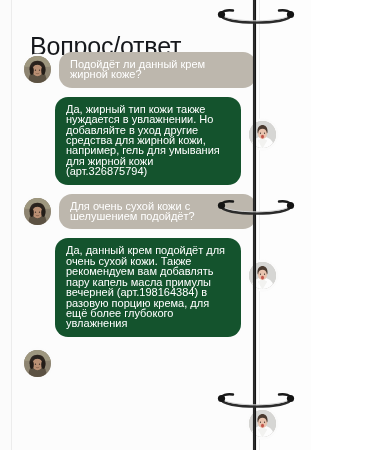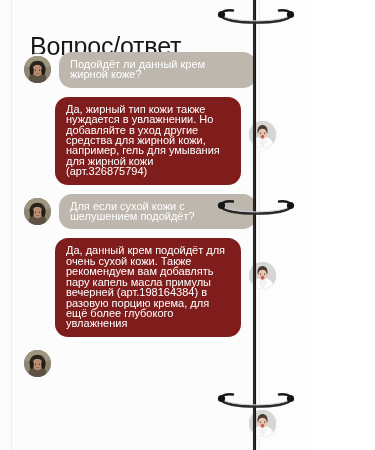--- a/index.html
+++ b/index.html
@@ -136,21 +136,21 @@
     color: #ffffff;
     box-sizing: border-box;
     word-wrap: break-word;
   }
   .bubble-q {
     background: #bdb7ad;
     max-width: 197px;
     border-bottom-left-radius: 13px;
   }
   .bubble-a {
-    background: #7f1d1d;
+    background: #14532d;
     max-width: 186px;
   }
 
   
   .bubble-q::after {
     content: "";
     position: absolute;
     left: -5px;
     bottom: 4px;
     width: 11px;
@@ -228,21 +228,21 @@
             <path d="M8 20c0-8 5-13 12-13s12 5 12 13c0 4-2 6-3 7l-2-9-14-2-3 6z" fill="#2e2620"></path>
             <ellipse cx="20" cy="21" rx="7.5" ry="9" fill="#b98f73"></ellipse>
             <path d="M12 17c1-6 5-9 8-9s8 3 8 10c-2-4-5-5-8-5s-6 1-8 4z" fill="#2a231d"></path>
             <ellipse cx="11.5" cy="22" rx="3" ry="6" fill="#231d18"></ellipse>
             <ellipse cx="28.5" cy="22" rx="3" ry="6" fill="#231d18"></ellipse>
             <circle cx="17" cy="21" r="1" fill="#3a2d24"></circle>
             <circle cx="23" cy="21" r="1" fill="#3a2d24"></circle>
             <path d="M17.5 25.5c1.4.9 3.6.9 5 0" stroke="#7a5542" stroke-width="1" fill="none"></path>
           </svg>
         </div>
-        <div class="bubble bubble-q">Для если сухой кожи с шелушением подойдёт?</div>
+        <div class="bubble bubble-q">Для очень сухой кожи с шелушением подойдёт?</div>
       </div>
       <div class="msg answer">
         <div class="bubble bubble-a">Да, данный крем подойдёт для очень сухой кожи. Также рекомендуем вам добавлять пару капель масла примулы вечерней (арт.198164384) в разовую порцию крема, для ещё более глубокого увлажнения</div>
         <div class="avatar">
           <svg viewBox="0 0 40 40" preserveAspectRatio="xMidYMid slice">
             <rect width="40" height="40" fill="#d6d6d4"></rect>
             <ellipse cx="20" cy="36" rx="16" ry="13" fill="#fdfdfd"></ellipse>
             <path d="M20 25l-7 4 7 12 7-12z" fill="#f2f2f0"></path>
             <ellipse cx="20" cy="18" rx="7" ry="8.5" fill="#e8c3ae"></ellipse>
             <path d="M12.5 15c0-6 4-9 7.5-9s7.5 3 7.5 9c0 2-.5 3-1 3.5-.5-5-3-7-6.5-7s-6 2-6.5 7c-.5-.5-1-1.5-1-3.5z" fill="#4a3a30"></path>

